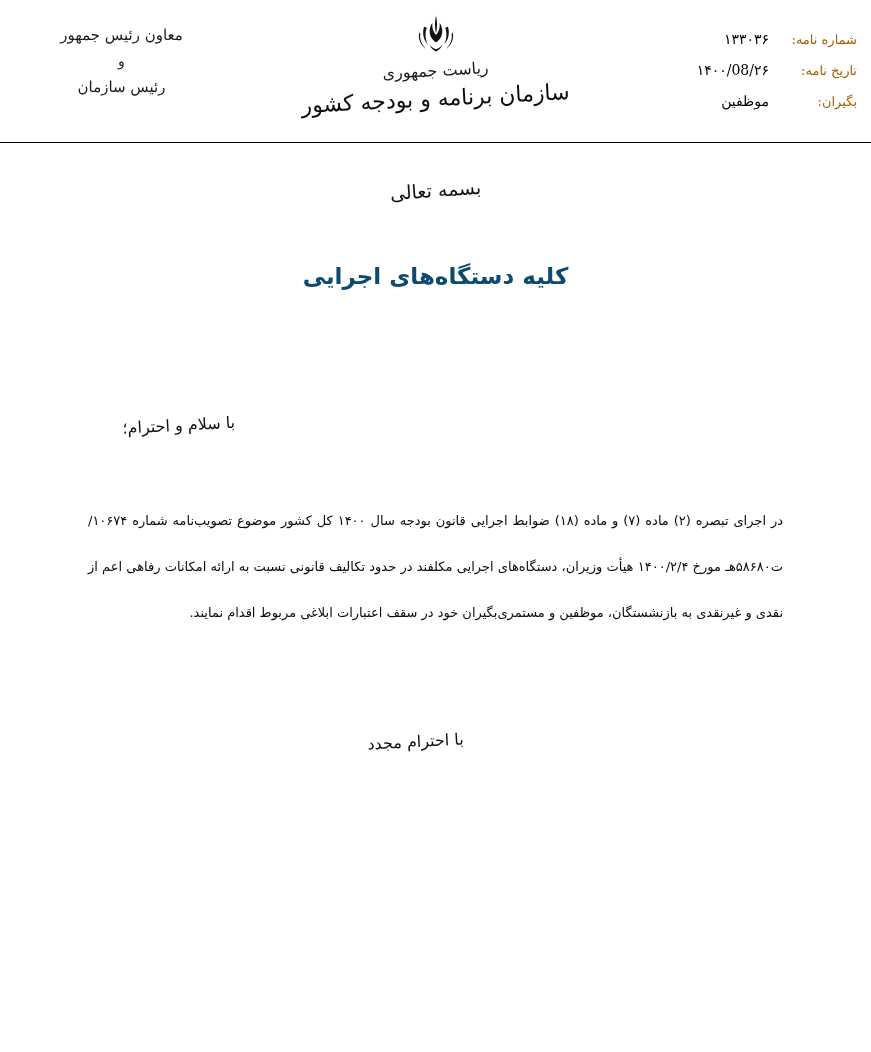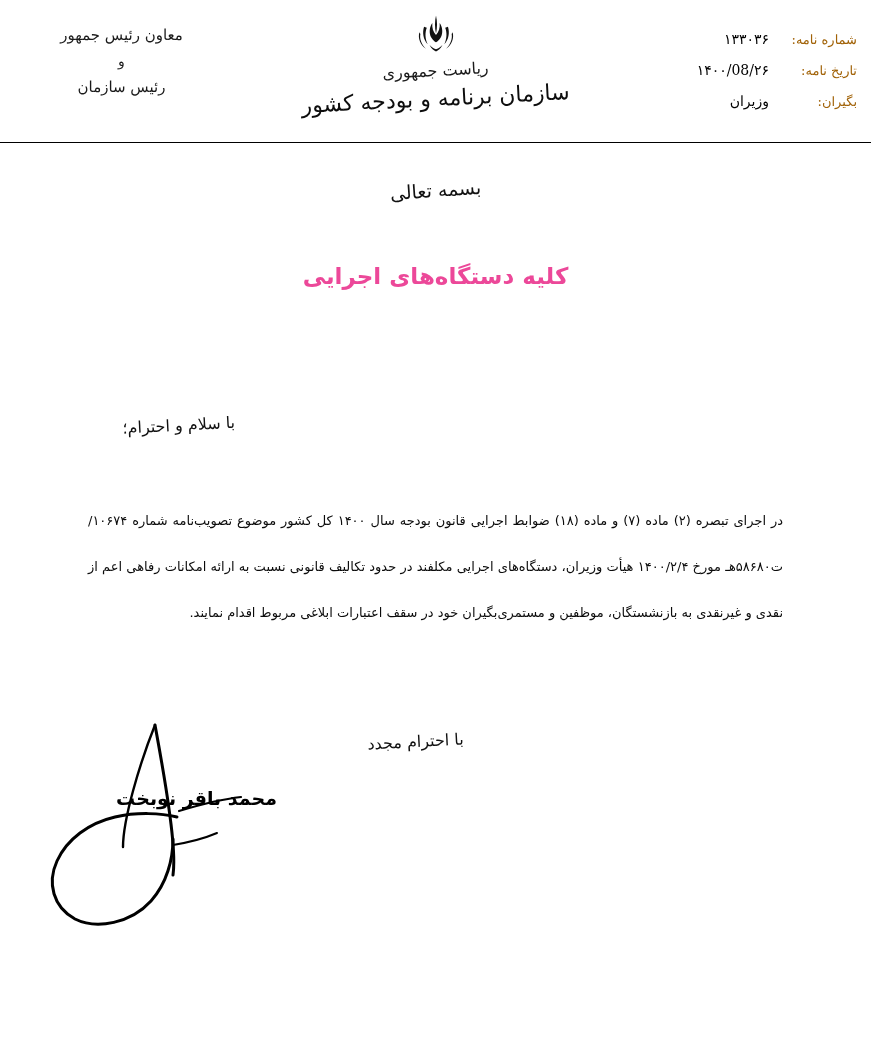--- a/index.html
+++ b/index.html
@@ -128,21 +128,21 @@
     margin-top: 36px;
     transform: rotate(-4deg);
     letter-spacing: 1px;
   }
 
   .addressee {
     text-align: center;
     font-family: "DejaVu Sans", sans-serif;
     font-weight: bold;
     font-size: 23px;
-    color: #ec4899;
+    color: #0c4a6e;
     margin-top: 62px;
     letter-spacing: 0.3px;
   }
 
   .salutation {
     text-align: left;
     font-family: "DejaVu Serif", serif;
     font-size: 16px;
     color: #111;
     margin-top: 112px;
@@ -229,46 +229,34 @@
       <div class="meta-row">
         <div class="meta-label">شماره نامه:</div>
         <div class="meta-value">۱۳۳۰۳۶</div>
       </div>
       <div class="meta-row">
         <div class="meta-label">تاریخ نامه:</div>
         <div class="meta-value">۱۴۰۰/08/۲۶</div>
       </div>
       <div class="meta-row">
         <div class="meta-label">بگیران:</div>
-        <div class="meta-value">وزیران</div>
+        <div class="meta-value">موظفین</div>
       </div>
     </div>
   </div>
 
   <hr class="rule">
 
   <div class="content">
 
     <div class="besmeh">بسمه تعالی</div>
 
     <div class="addressee">کلیه دستگاه‌های اجرایی</div>
 
     <div class="salutation">با سلام و احترام؛</div>
 
     <div class="para">در اجرای تبصره (۲) ماده (۷) و ماده (۱۸) ضوابط اجرایی قانون بودجه سال ۱۴۰۰ کل کشور موضوع تصویب‌نامه شماره ۱۰۶۷۴/ت۵۸۶۸۰هـ مورخ ۱۴۰۰/۲/۴ هیأت وزیران، دستگاه‌های اجرایی مکلفند در حدود تکالیف قانونی نسبت به ارائه امکانات رفاهی اعم از نقدی و غیرنقدی به بازنشستگان، موظفین و مستمری‌بگیران خود در سقف اعتبارات ابلاغی مربوط اقدام نمایند.</div>
 
     <div class="closing">با احترام مجدد</div>
 
-    <div class="sign-area">
-      <svg class="sig-svg" viewBox="0 0 270 230" aria-hidden="true">
-        <g fill="none" stroke="#000" stroke-linecap="round" stroke-linejoin="round">
-          <path d="M128 12 C132 34 138 66 142 96 C146 124 148 148 146 162" stroke-width="3"></path>
-          <path d="M128 12 C120 32 112 56 106 78 C100 100 96 120 96 134" stroke-width="2.4"></path>
-          <path d="M150 104 C134 100 110 99 88 104 C62 110 40 126 30 148 C20 170 26 194 48 206 C70 217 104 210 124 188 C140 170 146 146 146 126" stroke-width="3"></path>
-          <path d="M152 98 C172 92 196 86 214 84" stroke-width="2.2"></path>
-          <path d="M146 132 C158 130 176 126 190 120" stroke-width="2"></path>
-        </g>
-      </svg>
-      <div class="signer-name">محمد باقر نوبخت</div>
-    </div>
 
   </div>
 </div>
 
 </body></html>

